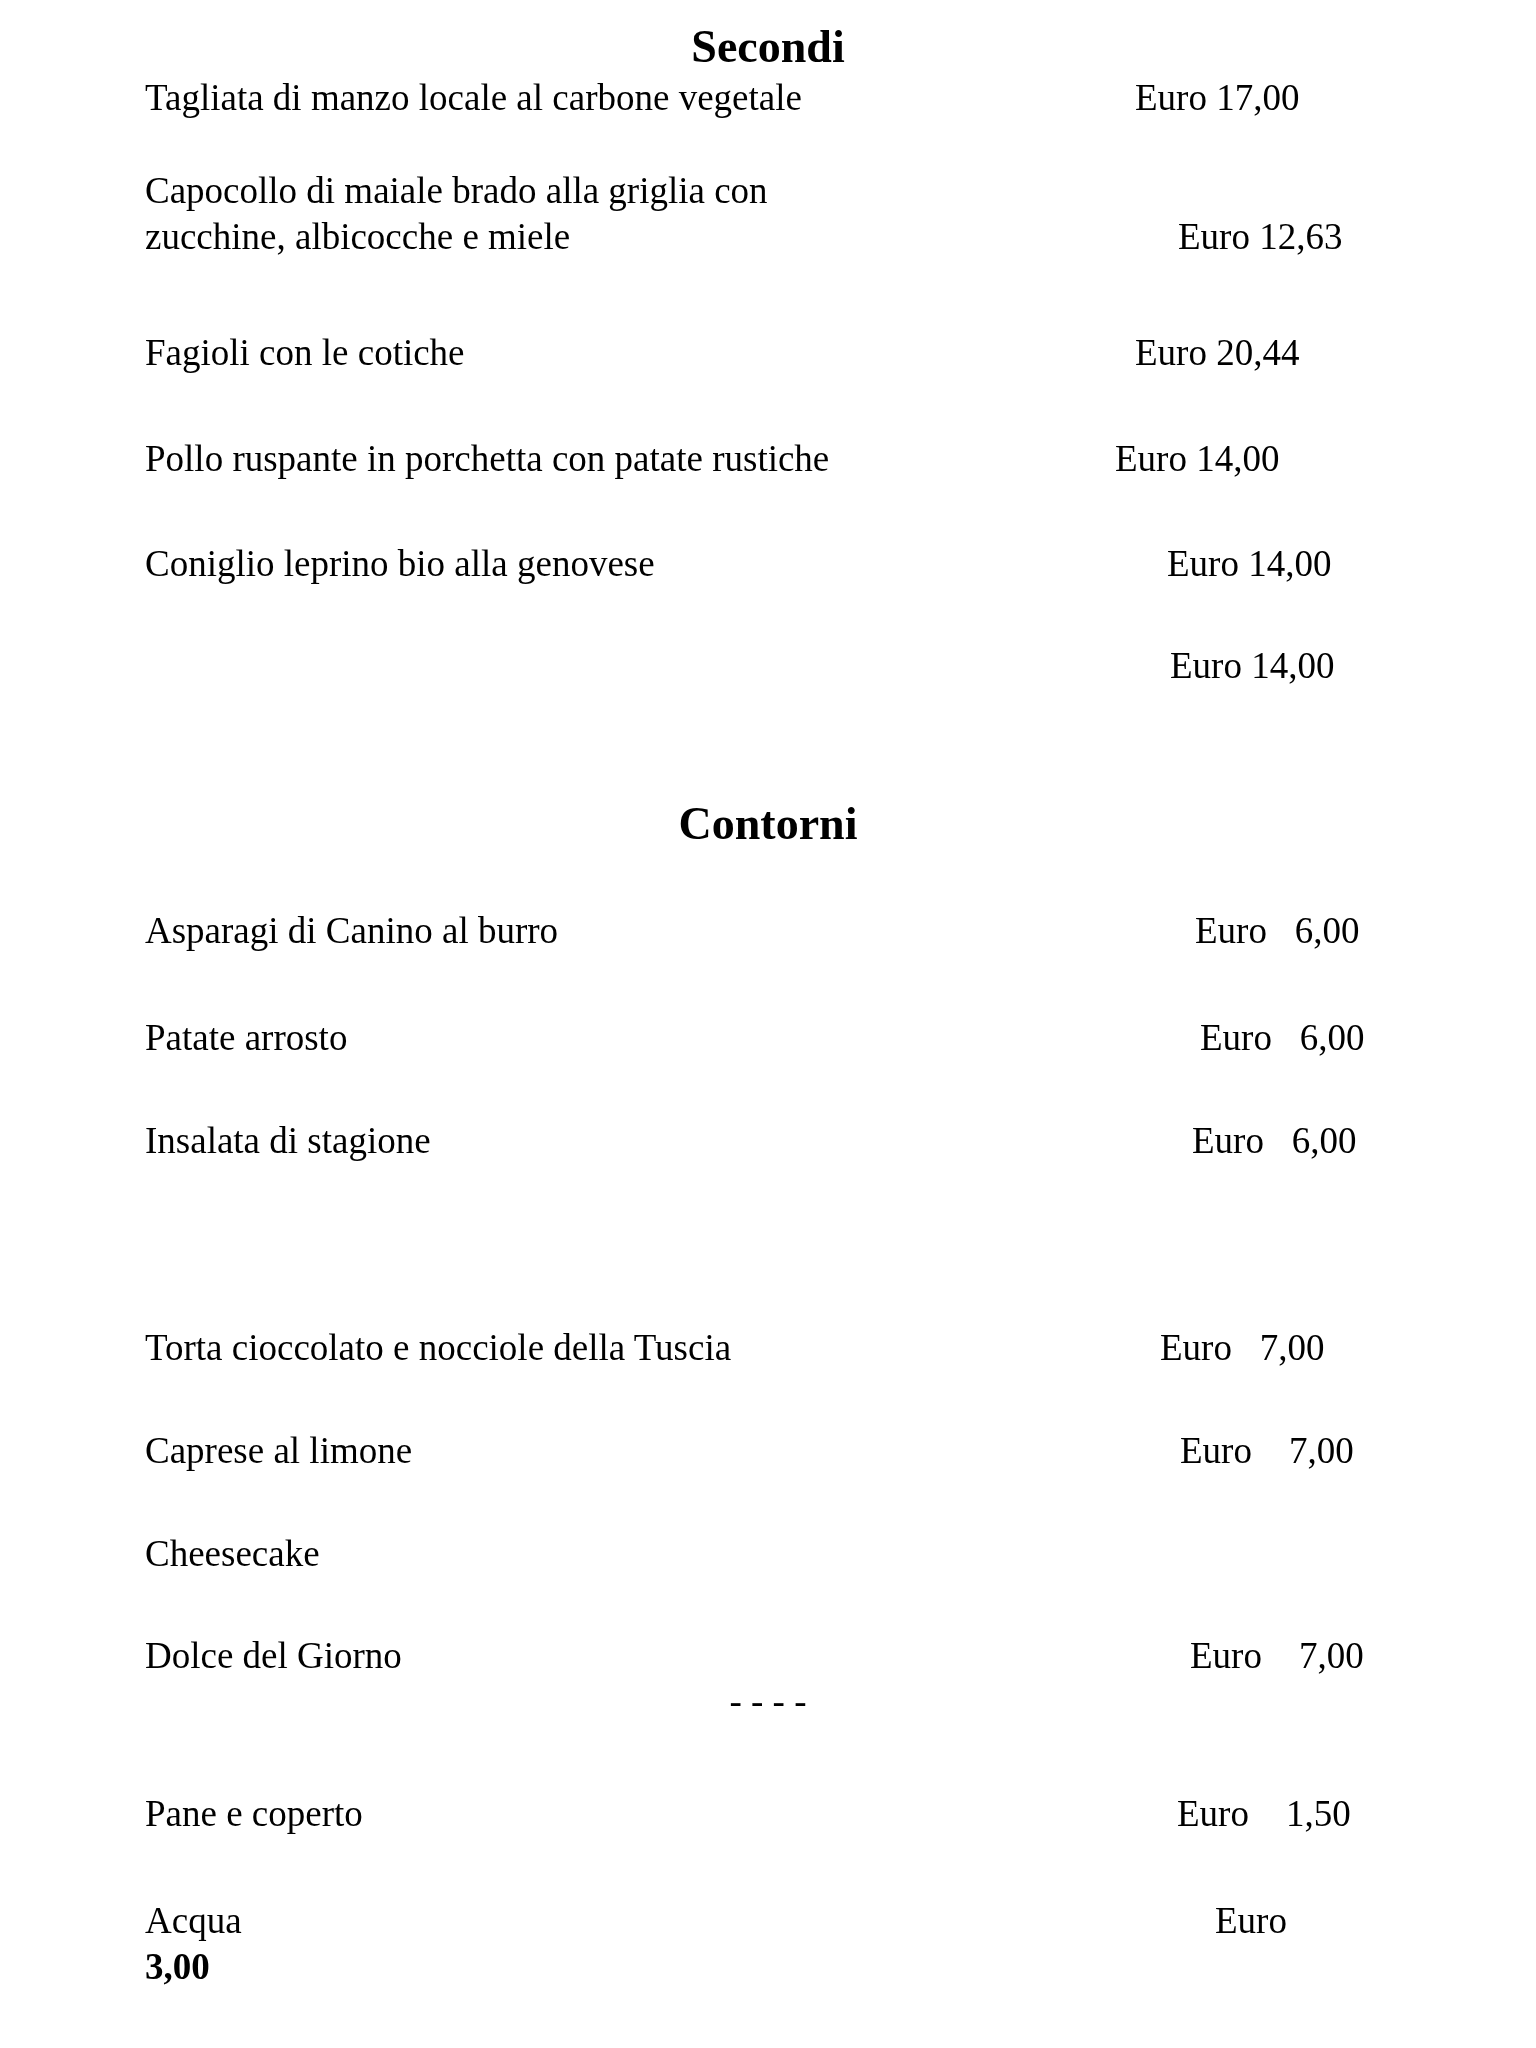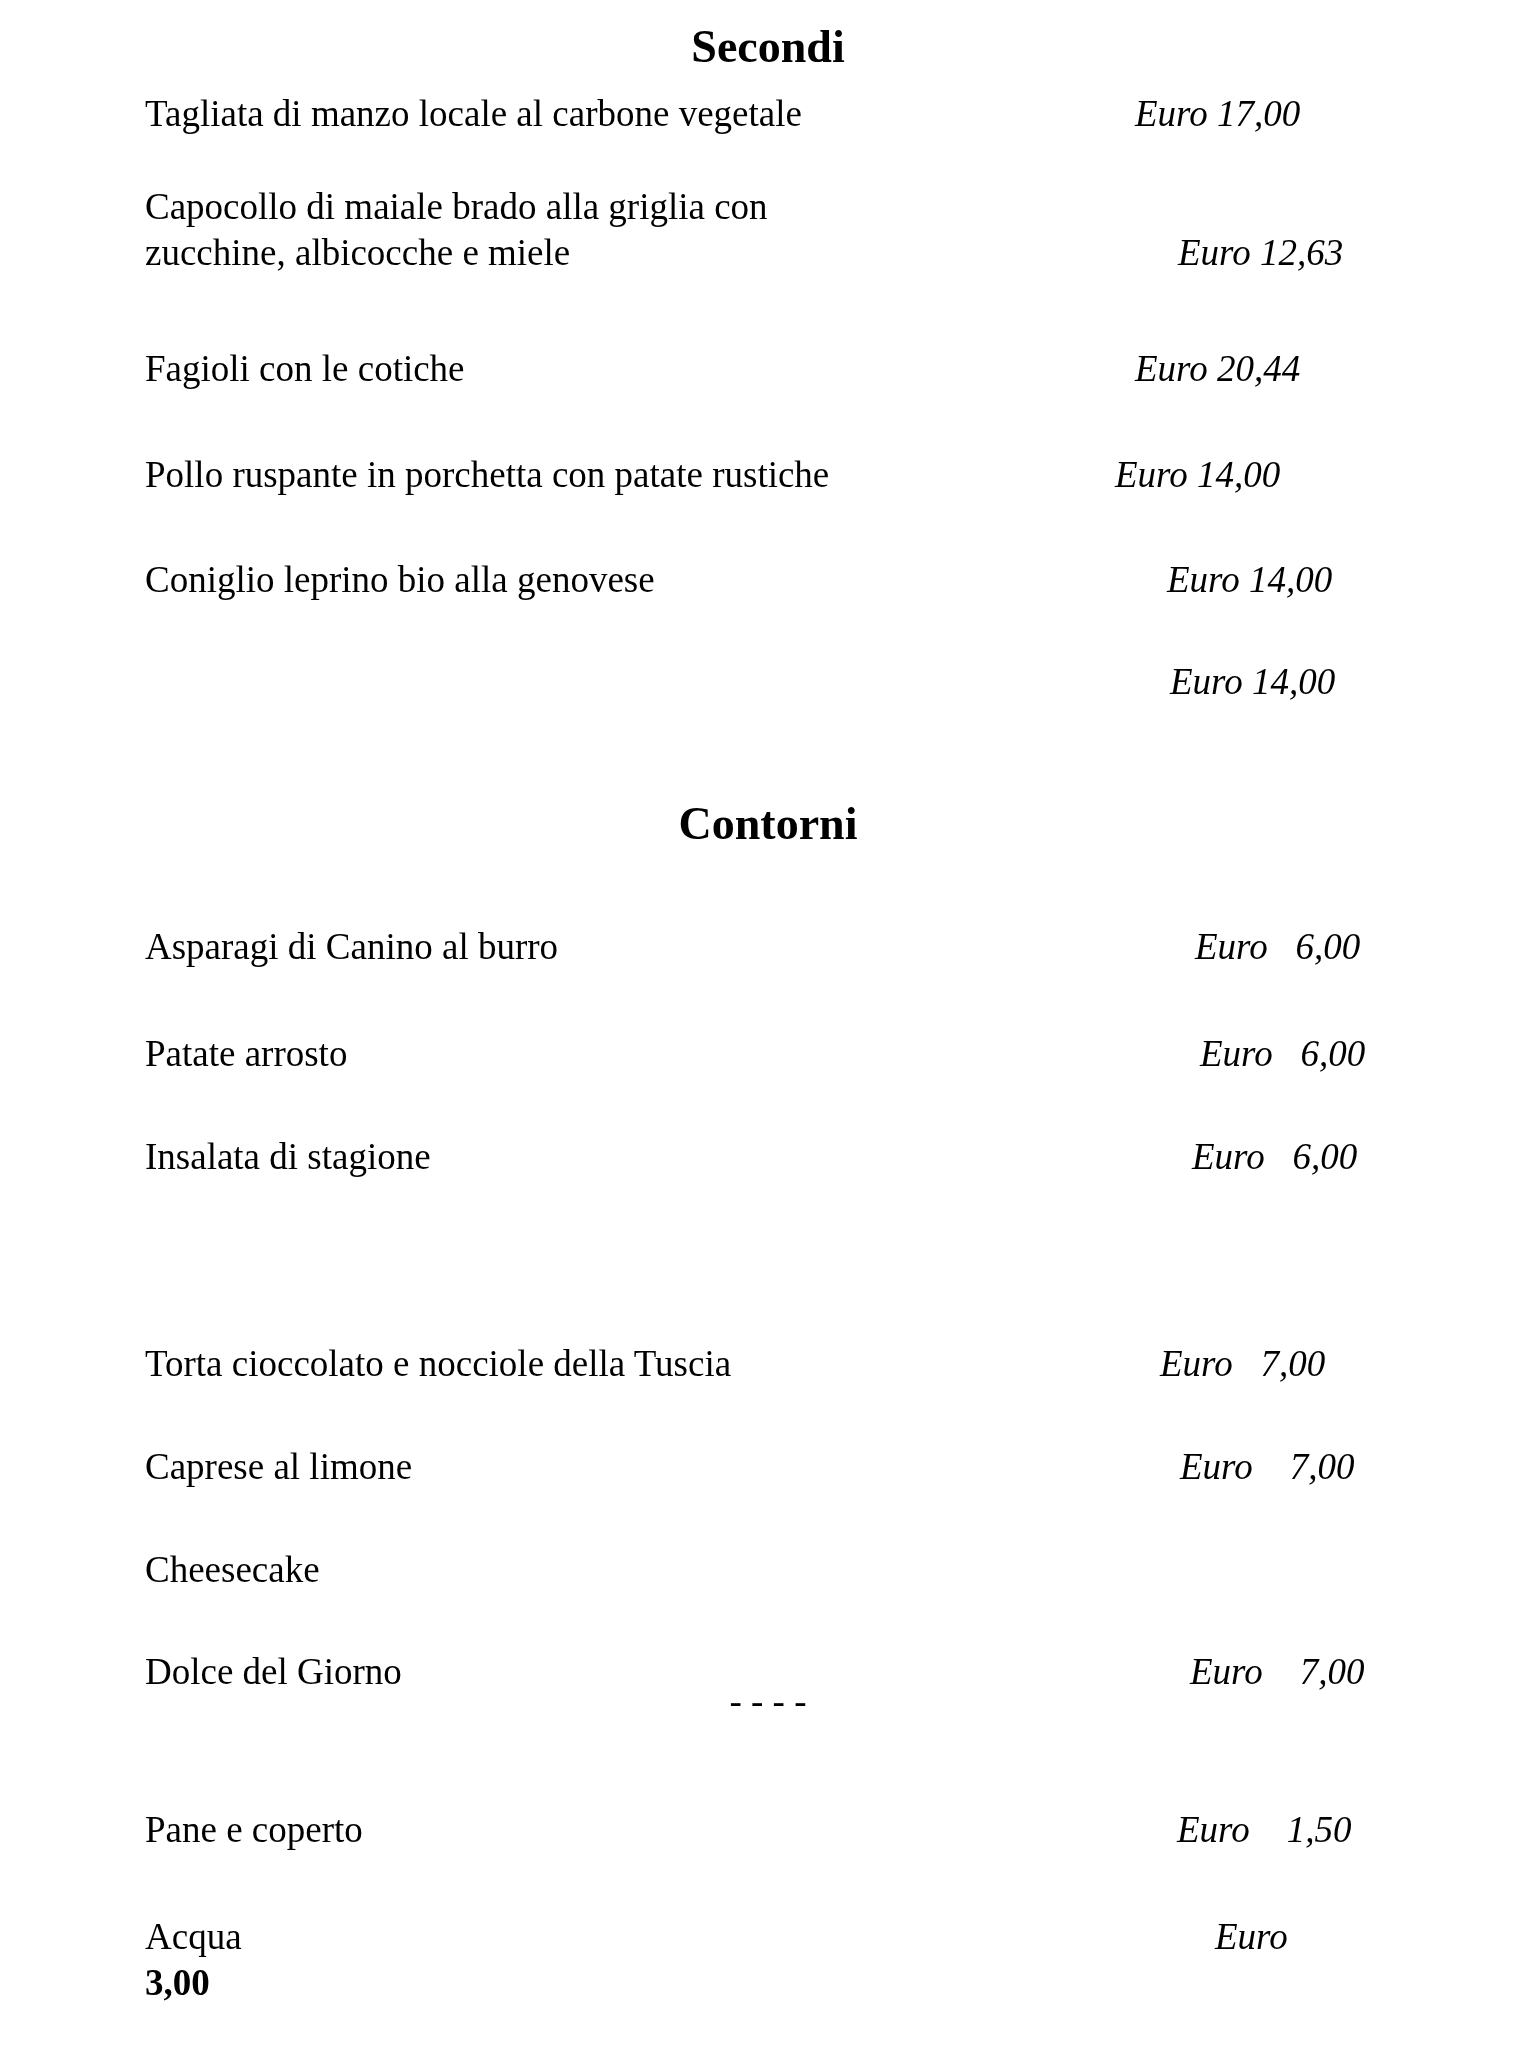--- a/index.html
+++ b/index.html
@@ -25,32 +25,30 @@
     font-size: 46px;
     line-height: 56px;
     white-space: pre;
   }
   .row {
     position: absolute;
     left: 0;
     right: 0;
     font-size: 37px;
     line-height: 46px;
-    margin-top: 16px;
   }
   .name {
     display: inline-block;
     margin-left: 145px;
     white-space: pre;
   }
   .price {
     position: absolute;
     top: 0;
     white-space: pre;
-    font-style: italic;
   }
   .wrapped-line {
     position: absolute;
     left: 145px;
     top: 46px;
     white-space: pre;
     font-weight: bold;
   }
   .separator {
     position: absolute;

